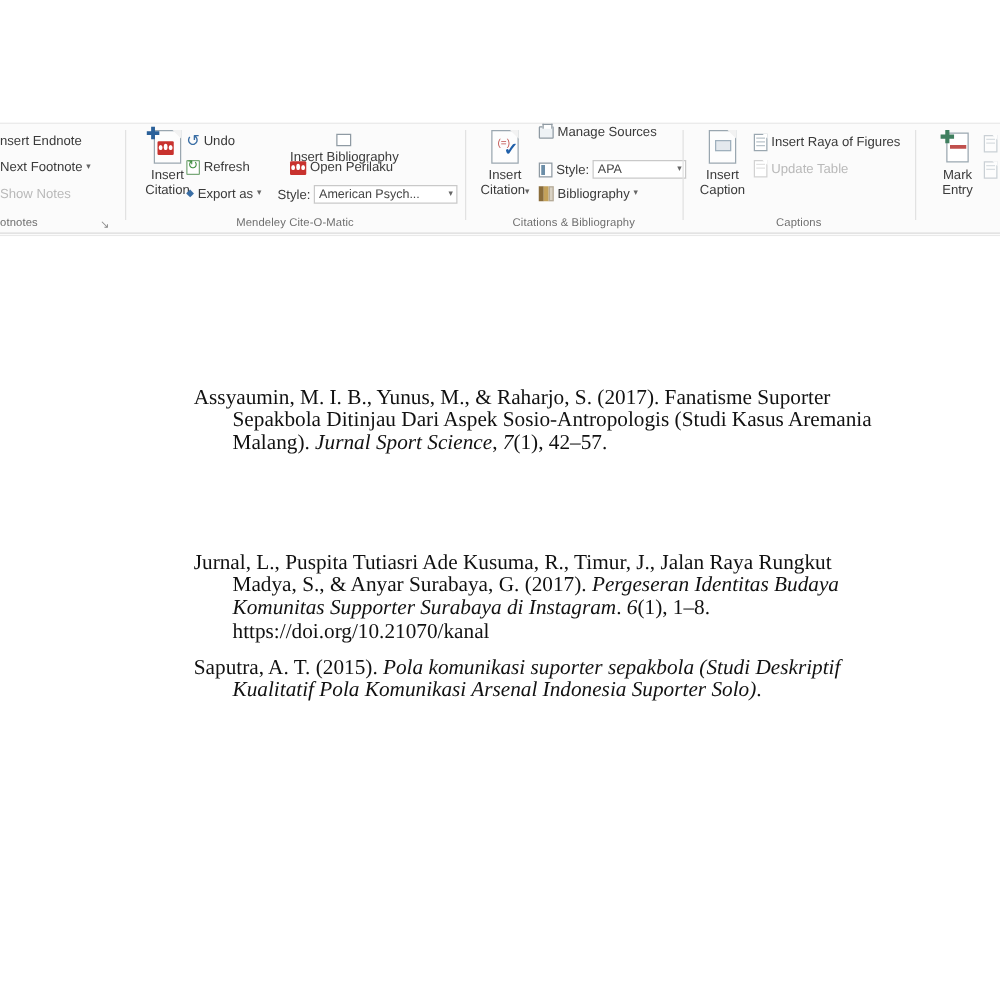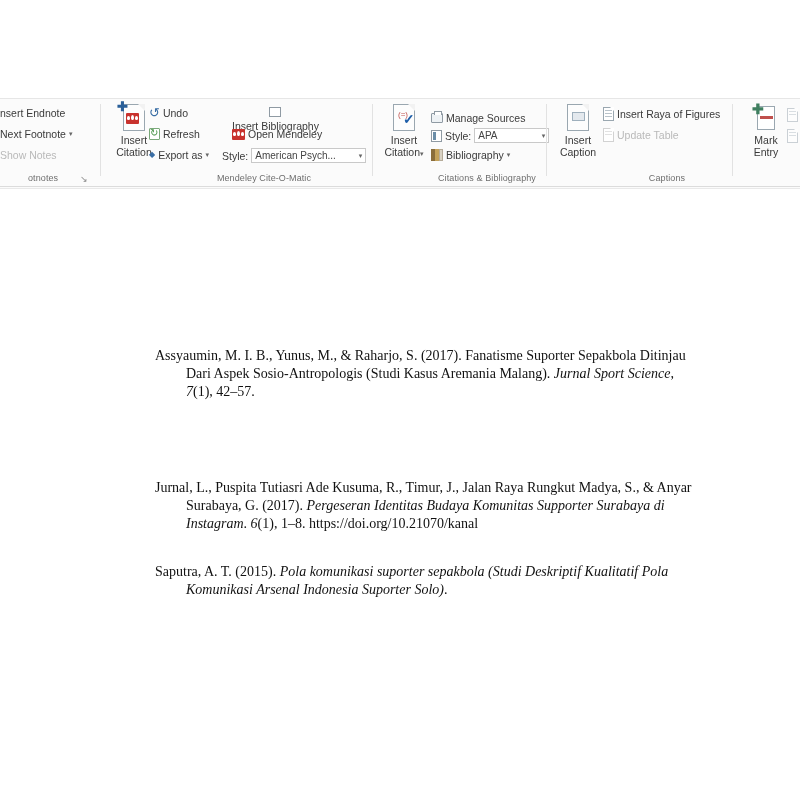--- a/index.html
+++ b/index.html
@@ -24,21 +24,21 @@
     position:absolute;left:0;top:88px;width:800px;height:1px;background:#dcdcdc;
   }
   #ribbon-baseline{
     position:absolute;left:0;top:188px;width:800px;height:1px;background:#e9e9e9;
   }
 
   .grp{position:absolute;top:0;height:88px;}
   .grp-sep{position:absolute;top:6px;width:1px;height:72px;background:#e2e2e2;}
   .grp-title{
     position:absolute;bottom:3px;width:100%;text-align:center;
-    font-size:9px;color:#6e6e6e;letter-spacing:.1px;white-space:nowrap;padding-left:28px;
+    font-size:9px;color:#6e6e6e;letter-spacing:.1px;white-space:nowrap;
   }
 
   .bigbtn{
     position:absolute;text-align:center;width:58px;
   }
   .bigbtn .lbl{
     font-size:10.5px;color:#3a3a3a;line-height:12px;white-space:nowrap;
   }
 
   .smallrow{
@@ -162,24 +162,23 @@
     content:"";position:absolute;left:0;right:0;bottom:-2px;height:3px;
     background-image:
       radial-gradient(circle at 1px 2.6px, #d24a43 1.05px, transparent 1.2px),
       radial-gradient(circle at 3px 0.4px, #d24a43 1.05px, transparent 1.2px);
     background-size:4px 3px;background-repeat:repeat-x;
   }
 
   .ref{
     position:absolute;left:155px;width:512px;
     font-family:"Liberation Serif", serif;
-    font-size:14px;line-height:18.2px;color:#111;
+    font-size:17px;line-height:18.2px;color:#111;
     text-indent:-31px;padding-left:31px;
     text-align:left;
-    margin-top:38px;
   }
   .ref i{font-style:italic;}
 </style>
 </head>
 <body>
 
 <div id="ribbon">
   <div id="ribbon-top-edge"></div>
 
   <div class="grp" style="left:-8px;width:170px;">
@@ -232,21 +231,21 @@
     <div class="smallrow" style="left:131px;top:9px;flex-direction:column;">
       <span class="ic bibbox"></span>
       <span>Insert Bibliography</span>
     </div>
     <div class="smallrow" style="left:131px;top:30px;">
       <span class="ic mend">
           <i></i>
           <i></i>
           <i></i>
         </span>
-      <span>Open Mendeley</span>
+      <span>Open Perilaku</span>
     </div>
 
     <div class="smallrow" style="left:121px;top:50px;">
       <span>Style:</span>
       <span class="dd" style="width:98px;">
         <span>American Psych...</span>
         <span class="cv">▾</span>
       </span>
     </div>
 
@@ -262,21 +261,21 @@
           <span class="paren" style="position:absolute;left:4px;top:5px;">(=)</span>
           <span class="chk" style="position:absolute;left:9px;top:8px;">✓</span>
         </div>
       </div>
       <div class="lbl">Insert</div>
       <div class="lbl">
         <span>Citation</span><span class="caret">▾</span>
       </div>
     </div>
 
-    <div class="smallrow" style="left:58px;top:14px;justify-content:space-between;">
+    <div class="smallrow" style="left:58px;top:2px;justify-content:space-between;">
       <span class="ic mgr"></span>
       <span>Manage Sources</span>
     </div>
 
     <div class="smallrow" style="left:58px;top:30px;">
       <span class="ic styleic"></span>
       <span>Style:</span>
       <span class="dd" style="width:58px;">
         <span>APA</span>
         <span class="cv">▾</span>

